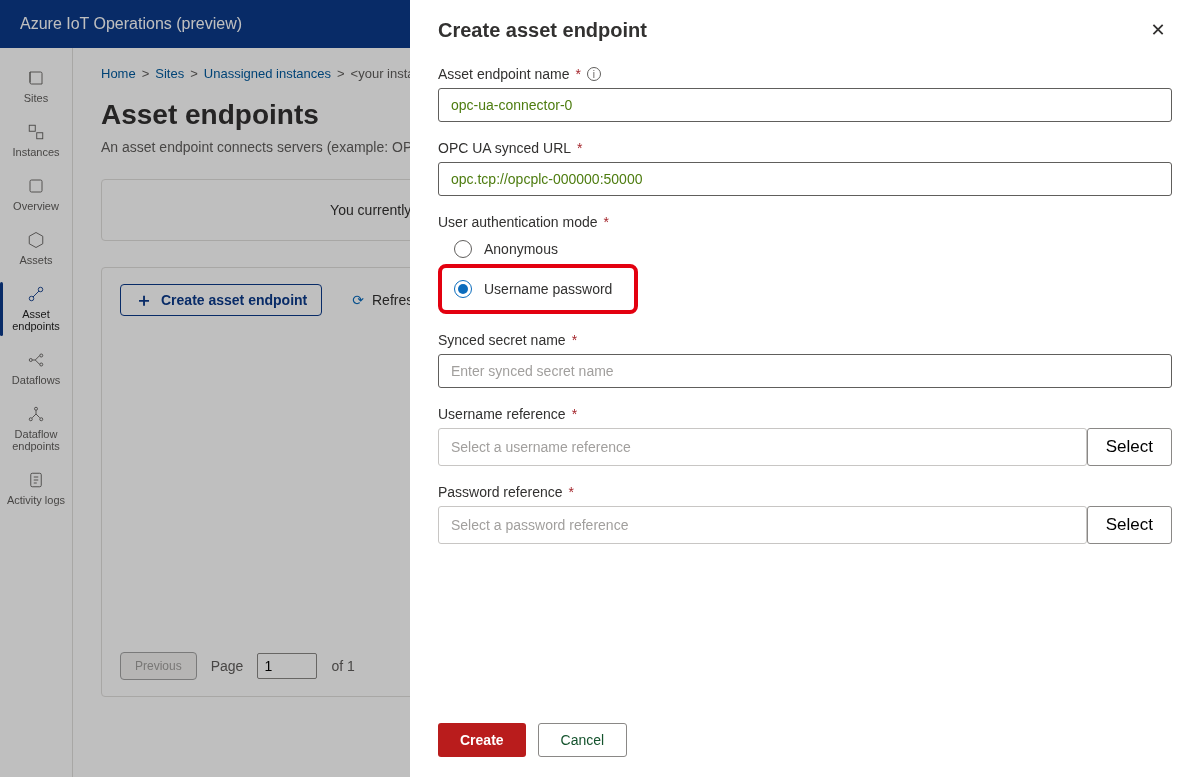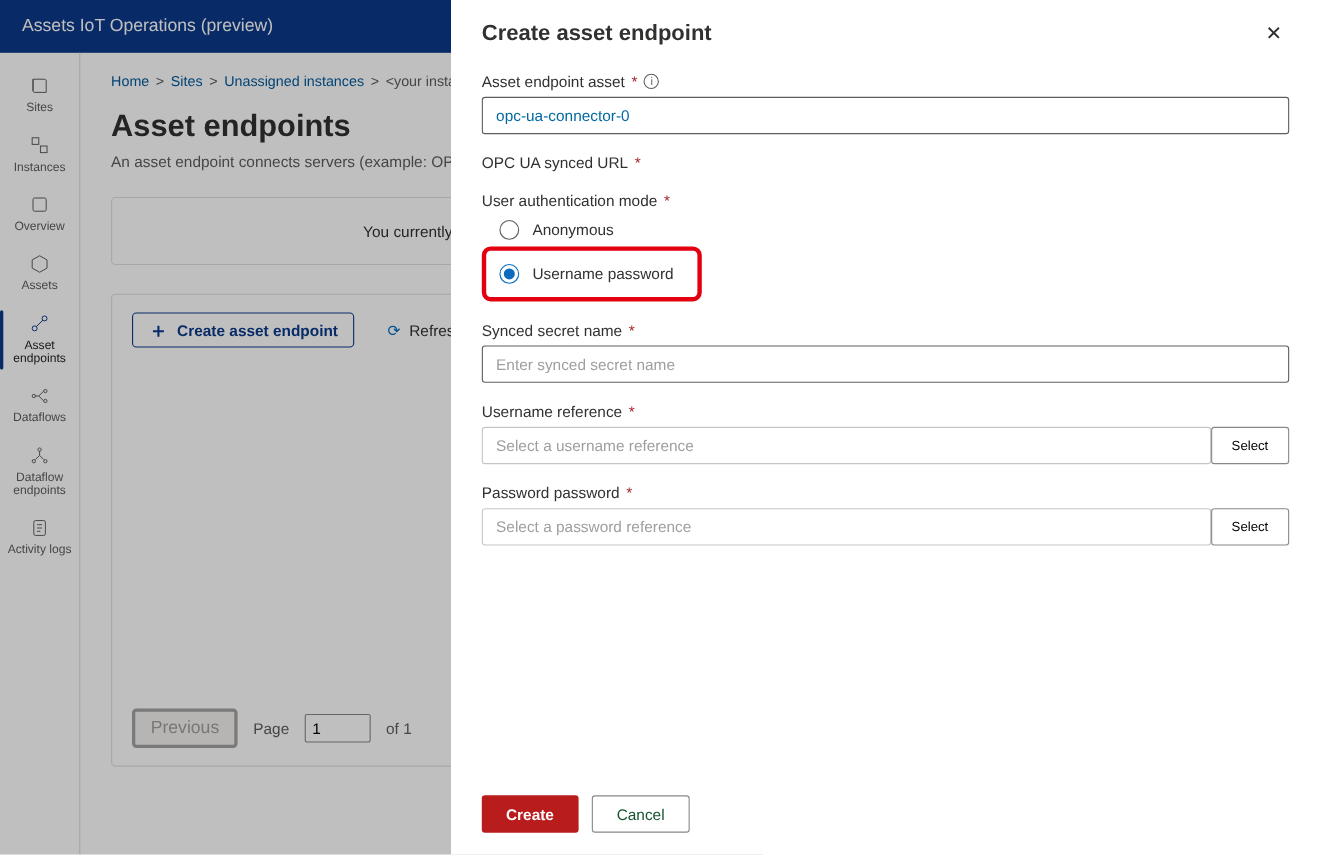--- a/index.html
+++ b/index.html
@@ -17,51 +17,51 @@
   .breadcrumb { font-size:13px; color:#605e5c; display:flex; gap:6px; align-items:center; }
   .breadcrumb a { color:#005a9e; text-decoration:none; }
   .page-title { font-size:28px; font-weight:600; margin:18px 0 8px; }
   .subtitle { font-size:14px; color:#605e5c; margin-bottom:24px;}
   .card { border:1px solid #e1dfdd; border-radius:4px; padding:22px 24px; margin-bottom:26px; text-align:center; font-size:14px; color:#323130;}
   .toolbar-card { border:1px solid #e1dfdd; border-radius:4px; padding:16px 18px; height:430px; position:relative;}
   .toolbar { display:flex; align-items:center; gap:24px; margin-bottom:20px;}
   .create-btn { border:1px solid #0b3a8a; color:#0b3a8a; background:#fff; border-radius:4px; padding:6px 14px; font-size:14px; font-weight:600; display:flex; align-items:center; gap:8px; cursor:pointer;}
   .refresh-btn { background:none; border:none; color:#323130; font-size:14px; display:flex; align-items:center; gap:8px; cursor:pointer;}
   .pager { position:absolute; bottom:16px; left:18px; display:flex; align-items:center; gap:14px; font-size:14px; color:#605e5c;}
-  .pager .prevbtn { background:#f3f2f1; border:3px solid #a3a3a3; color:#a19f9d; border-radius:4px; padding:6px 14px; font-size:16px;}
+  .pager .prevbtn { background:#f3f2f1; border:1px solid #a3a3a3; color:#a19f9d; border-radius:4px; padding:6px 14px; font-size:12px;}
   .pager input { width:60px; padding:4px 6px; border:1px solid #8a8886; border-radius:2px; font-size:14px;}
   .overlay { position:absolute; inset:0; background:rgba(0,0,0,0.25); }
   .panel { position:absolute; right:0; top:0; bottom:0; width:790px; background:#fff; display:flex; flex-direction:column; }
   .panel-header { display:flex; align-items:center; justify-content:space-between; padding:16px 28px 8px;}
   .panel-title { font-size:20px; font-weight:600; }
   .close-x { background:none; border:none; font-size:18px; cursor:pointer; color:#323130; width:28px; height:28px;}
   .panel-body { padding:14px 28px; flex:1; overflow:auto;}
   .field { margin-bottom:18px; }
   .flabel { font-size:14px; color:#323130; margin-bottom:6px; display:flex; align-items:center; gap:6px;}
   .req { color:#a4262c; }
   .info-icon { display:inline-flex; width:14px; height:14px; border:1px solid #605e5c; border-radius:50%; font-size:10px; align-items:center; justify-content:center; color:#605e5c;}
-  .tinput { width:100%; padding:8px 12px; font-size:14px; border:1px solid #605e5c; border-radius:3px; background:#fff; color:#0369a1;}
+  .tinput { width:100%; padding:8px 12px; font-size:14px; border:1px solid #605e5c; border-radius:3px; background:#fff; color:#4d7c0f;}
   .tinput::placeholder { color:#a19f9d; }
   .radio-row { display:flex; align-items:center; gap:12px; padding:4px 0 4px 16px; font-size:14px;}
   .radio-dot { width:18px; height:18px; border:1px solid #605e5c; border-radius:50%; display:inline-flex; align-items:center; justify-content:center;}
   .radio-dot.checked { border-color:#0b6cbd; }
   .radio-dot.checked::after { content:""; width:10px; height:10px; background:#0b6cbd; border-radius:50%;}
   .highlight-box { border:4px solid #e3000f; border-radius:8px; padding:8px 10px 8px 2px; margin:2px 0 0 0; width:200px;}
   .ref-row { display:flex; }
   .ref-row .tinput { flex:1; border-color:#c8c6c4;}
-  .sel-btn { border:1px solid #8a8886; background:#fff; border-radius:3px; padding:8px 18px; font-size:12px; cursor:pointer;}
+  .sel-btn { border:1px solid #8a8886; background:#fff; border-radius:3px; padding:8px 18px; font-size:17px; cursor:pointer;}
   .panel-footer { padding:16px 28px 20px; border-top:none; display:flex; gap:12px;}
   .primary-btn { background:#b91c1c; color:#fff; border:none; border-radius:3px; padding:8px 22px; font-size:14px; font-weight:600; cursor:pointer;}
   .secondary-btn { background:#fff; color:#14532d; border:1px solid #8a8886; border-radius:3px; padding:8px 22px; font-size:14px; cursor:pointer;}
 </style>
 </head>
 <body>
 
 <div class="topbar">
-  <span>Assets IoT Operations (preview)</span>
+  <span>Azure IoT Operations (preview)</span>
 </div>
 
 <div class="shell">
   <div class="sidebar">
     <div class="nav-item">
       <span class="nav-icon">
           <svg viewBox="0 0 24 24">
             <path d="M4 4h14a2 2 0 0 1 2 2v14H6a2 2 0 0 1-2-2V4z"></path>
             <path d="M4 4v14"></path>
           </svg>
@@ -182,32 +182,33 @@
   <div class="panel-header">
     <div class="panel-title">Create asset endpoint</div>
     <button class="close-x">
       <span>✕</span>
     </button>
   </div>
 
   <div class="panel-body">
     <div class="field">
       <div class="flabel">
-        <span>Asset endpoint asset</span>
+        <span>Asset endpoint name</span>
         <span class="req">*</span>
         <span class="info-icon">i</span>
       </div>
       <input class="tinput" type="text" value="opc-ua-connector-0" style="">
     </div>
 
     <div class="field">
       <div class="flabel">
         <span>OPC UA synced URL</span>
         <span class="req">*</span>
       </div>
+      <input class="tinput" type="text" value="opc.tcp://opcplc-000000:50000" style="">
     </div>
 
     <div class="field">
       <div class="flabel">
         <span>User authentication mode</span>
         <span class="req">*</span>
       </div>
       <div class="radio-row">
         <span class="radio-dot"></span>
         <span>Anonymous</span>
@@ -234,21 +235,21 @@
         <span class="req">*</span>
       </div>
       <div class="ref-row">
         <input class="tinput" type="text" placeholder="Select a username reference" style="">
         <button class="sel-btn">Select</button>
       </div>
     </div>
 
     <div class="field">
       <div class="flabel">
-        <span>Password password</span>
+        <span>Password reference</span>
         <span class="req">*</span>
       </div>
       <div class="ref-row">
         <input class="tinput" type="text" placeholder="Select a password reference" style="">
         <button class="sel-btn">Select</button>
       </div>
     </div>
   </div>
 
   <div class="panel-footer">

